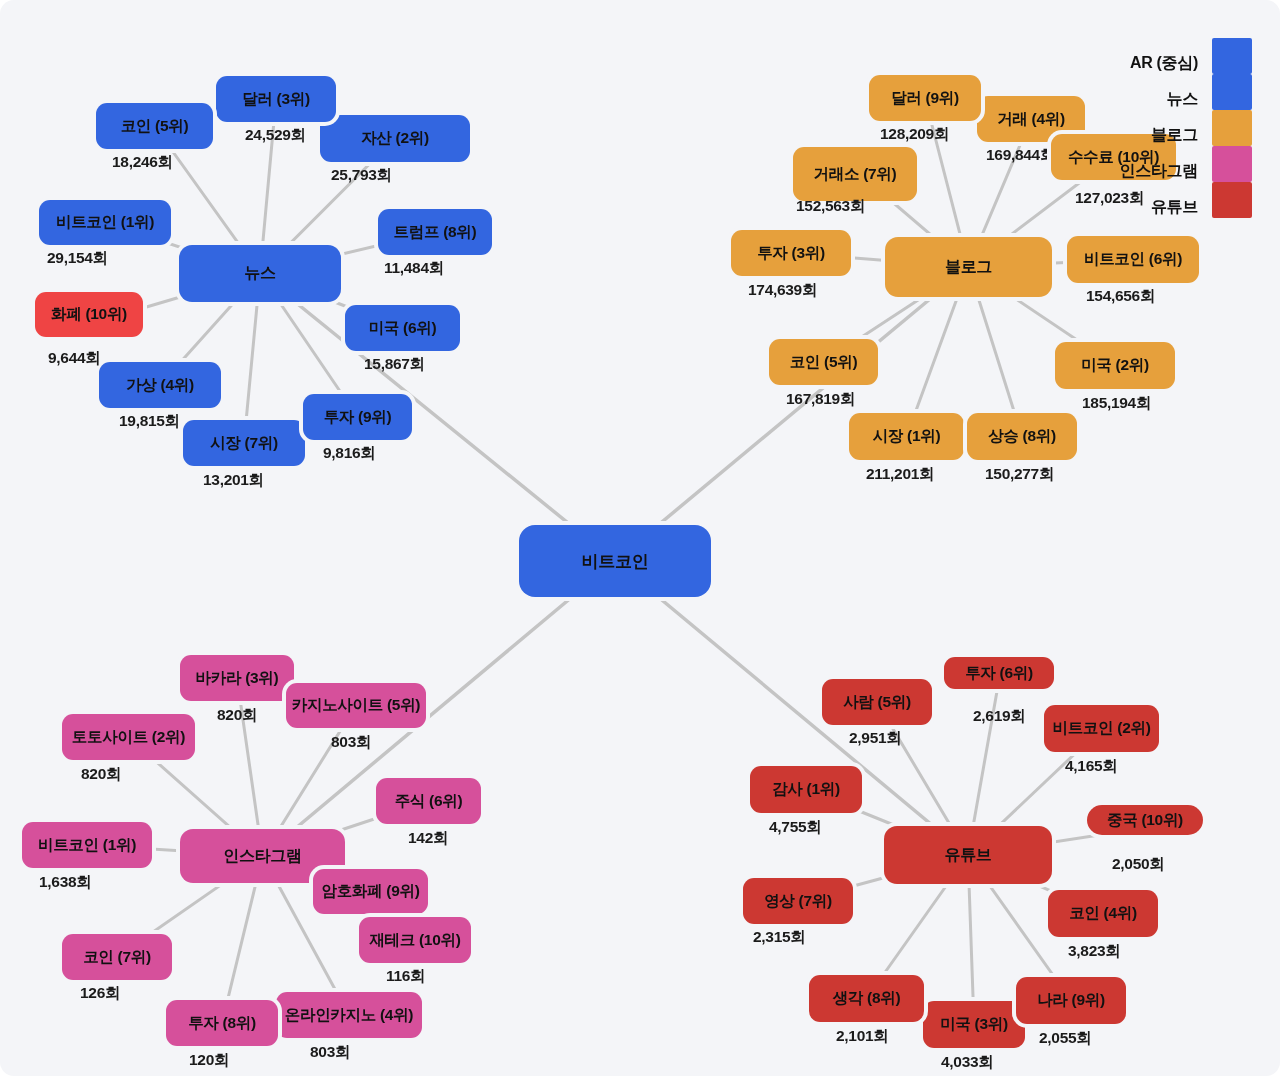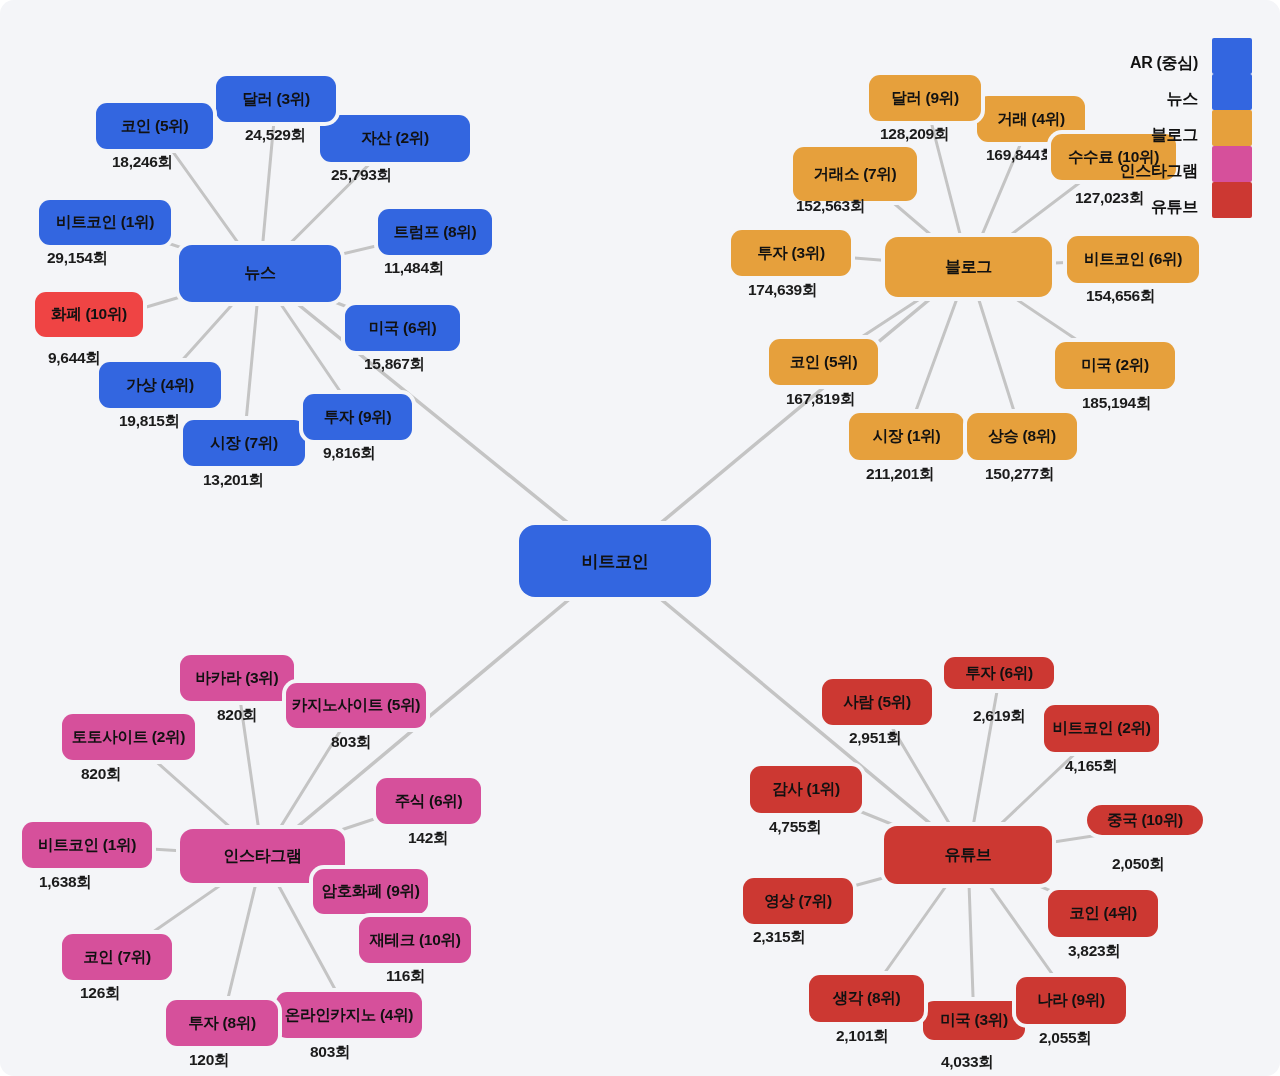--- a/index.html
+++ b/index.html
@@ -200,21 +200,21 @@
       <div class="node leaf" style="left: 166px; top: 1000px; width: 112px; height: 46px; background: rgb(214, 80, 155);">투자 (8위)</div>
       <div class="count" style="left: 189px; top: 1050px;">120회</div>
       <div class="node leaf" style="left: 313px; top: 869px; width: 115px; height: 45px; background: rgb(214, 80, 155);">암호화폐 (9위)</div>
       <div class="node leaf" style="left: 359px; top: 917px; width: 112px; height: 46px; background: rgb(214, 80, 155);">재테크 (10위)</div>
       <div class="count" style="left: 386px; top: 966px;">116회</div>
       <div class="node hub" style="left: 884px; top: 826px; width: 168px; height: 58px; background: rgb(204, 56, 50);">유튜브</div>
       <div class="node leaf" style="left: 750px; top: 766px; width: 112px; height: 47px; background: rgb(204, 56, 50);">감사 (1위)</div>
       <div class="count" style="left: 769px; top: 817px;">4,755회</div>
       <div class="node leaf" style="left: 1044px; top: 705px; width: 115px; height: 47px; background: rgb(204, 56, 50);">비트코인 (2위)</div>
       <div class="count" style="left: 1065px; top: 756px;">4,165회</div>
-      <div class="node leaf" style="left: 923px; top: 1001px; width: 102px; height: 39px; background: rgb(204, 56, 50);">미국 (3위)</div>
+      <div class="node leaf" style="left: 923px; top: 1001px; width: 102px; height: 47px; background: rgb(204, 56, 50);">미국 (3위)</div>
       <div class="count" style="left: 941px; top: 1052px;">4,033회</div>
       <div class="node leaf" style="left: 1048px; top: 890px; width: 110px; height: 47px; background: rgb(204, 56, 50);">코인 (4위)</div>
       <div class="count" style="left: 1068px; top: 941px;">3,823회</div>
       <div class="node leaf" style="left: 822px; top: 679px; width: 110px; height: 46px; background: rgb(204, 56, 50);">사람 (5위)</div>
       <div class="count" style="left: 849px; top: 728px;">2,951회</div>
       <div class="node leaf" style="left: 944px; top: 657px; width: 110px; height: 32px; background: rgb(204, 56, 50);">투자 (6위)</div>
       <div class="count" style="left: 973px; top: 706px;">2,619회</div>
       <div class="node leaf" style="left: 743px; top: 878px; width: 110px; height: 46px; background: rgb(204, 56, 50);">영상 (7위)</div>
       <div class="count" style="left: 753px; top: 927px;">2,315회</div>
       <div class="node leaf" style="left: 809px; top: 975px; width: 115px; height: 47px; background: rgb(204, 56, 50);">생각 (8위)</div>

